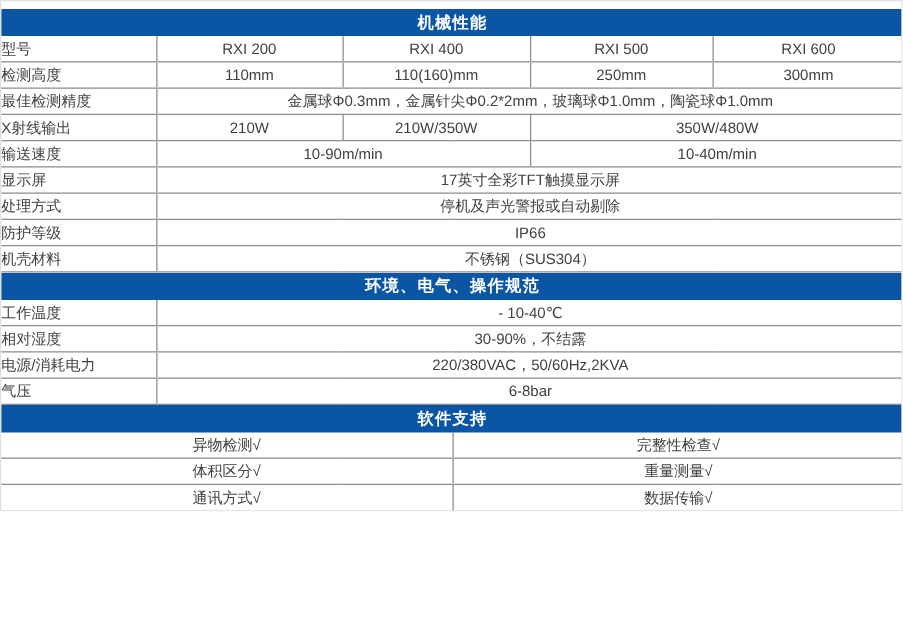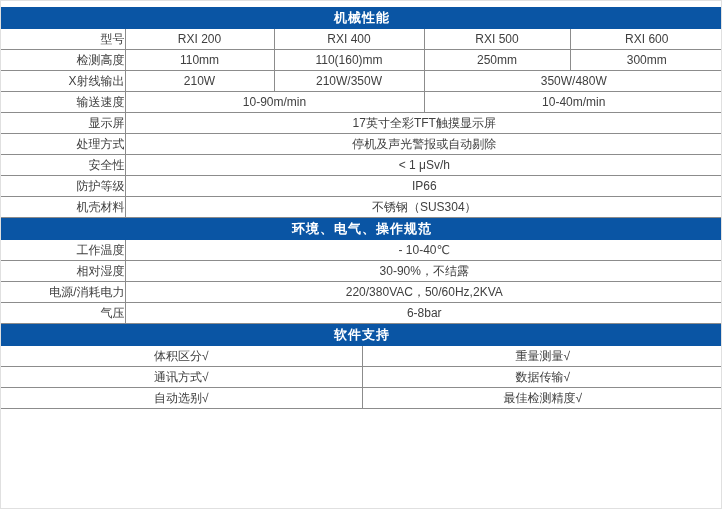--- a/index.html
+++ b/index.html
@@ -1,18 +1,18 @@
 <!DOCTYPE html>
 <html><head>
 <meta charset="utf-8">
 <style>
   html, body { margin: 0; padding: 0; background: #ffffff; }
   .page {
     width: 722px;
-    height: 509px;
+    height: 409px;
     box-sizing: border-box;
     background: #ffffff;
     border: 1px solid #e0e0e0;
     font-family: "Liberation Sans", "DejaVu Sans", sans-serif;
     overflow: hidden;
   }
   table.spec {
     width: 720px;
     margin-top: 6px;
     border-collapse: collapse;
@@ -21,21 +21,21 @@
   table.spec td {
     height: 20px;
     padding: 0;
     font-size: 12px;
     color: #404040;
     border-bottom: 1px solid #8c8c8c;
     white-space: nowrap;
     overflow: hidden;
   }
   td.label {
-    text-align: right;
+    text-align: left;
     padding-left: 15px;
   }
   td.val { text-align: center; }
   td.vl { border-left: 1px solid #8c8c8c; }
   tr.sec td {
     background: #0a55a4;
     color: #ffffff;
     font-weight: bold;
     font-size: 13px;
     text-align: center;
@@ -73,20 +73,24 @@
 
     <tr>
       <td class="label">检测高度</td>
       <td class="val vl">110mm</td>
       <td class="val vl" colspan="2">110(160)mm</td>
       <td class="val vl">250mm</td>
       <td class="val vl">300mm</td>
     </tr>
 
 
+    <tr>
+      <td class="label">最佳检测精度</td>
+      <td class="val vl" colspan="5">金属球Φ0.3mm，金属针尖Φ0.2*2mm，玻璃球Φ1.0mm，陶瓷球Φ1.0mm</td>
+    </tr>
 
     <tr>
       <td class="label">X射线输出</td>
       <td class="val vl">210W</td>
       <td class="val vl" colspan="2">210W/350W</td>
       <td class="val vl" colspan="2">350W/480W</td>
     </tr>
 
     <tr>
       <td class="label">输送速度</td>
@@ -97,24 +101,20 @@
     <tr>
       <td class="label">显示屏</td>
       <td class="val vl" colspan="5">17英寸全彩TFT触摸显示屏</td>
     </tr>
 
     <tr>
       <td class="label">处理方式</td>
       <td class="val vl" colspan="5">停机及声光警报或自动剔除</td>
     </tr>
 
-    <tr>
-      <td class="label">安全性</td>
-      <td class="val vl" colspan="5">&lt; 1 μSv/h</td>
-    </tr>
 
     <tr>
       <td class="label">防护等级</td>
       <td class="val vl" colspan="5">IP66</td>
     </tr>
 
     <tr>
       <td class="label">机壳材料</td>
       <td class="val vl" colspan="5">不锈钢（SUS304）</td>
     </tr>
@@ -142,20 +142,24 @@
       <td class="label">气压</td>
       <td class="val vl" colspan="5">6-8bar</td>
     </tr>
 
 
     <tr class="sec">
       <td colspan="6">软件支持</td>
     </tr>
 
     <tr>
+      <td class="val" colspan="3">异物检测√</td>
+      <td class="val vl" colspan="3">完整性检查√</td>
+    </tr>
+    <tr>
       <td class="val" colspan="3">体积区分√</td>
       <td class="val vl" colspan="3">重量测量√</td>
     </tr>
     <tr>
       <td class="val" colspan="3">通讯方式√</td>
       <td class="val vl" colspan="3">数据传输√</td>
     </tr>
     <tr>
       <td class="val" colspan="3">自动选别√</td>
       <td class="val vl" colspan="3">最佳检测精度√</td>

